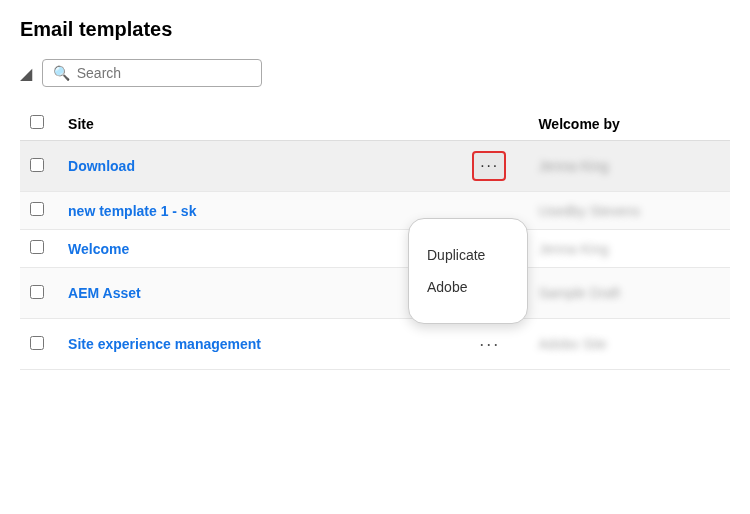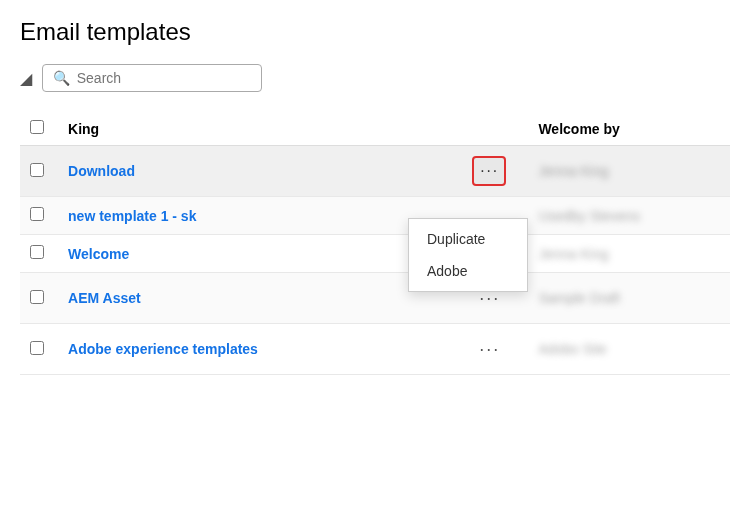--- a/index.html
+++ b/index.html
@@ -13,22 +13,22 @@
       overflow: hidden;
     }
     .page {
       background: #fff;
       width: 750px;
       height: 514px;
       padding: 18px 20px;
       position: relative;
     }
     .page-title {
-      font-size: 24px;
-      font-weight: 400;
+      font-size: 20px;
+      font-weight: 700;
       color: #000;
       margin-bottom: 18px;
     }
     .toolbar {
       display: flex;
       align-items: center;
       gap: 10px;
       margin-bottom: 20px;
     }
     .filter-icon {
@@ -138,25 +138,25 @@
       color: transparent;
       text-shadow: 0 0 7px rgba(0,0,0,0.35);
       user-select: none;
     }
     .dropdown-menu {
       position: absolute;
       top: 218px;
       left: 408px;
       background: #fff;
       border: 1px solid #ccc;
-      border-radius: 0;
+      border-radius: 16px;
       box-shadow: 0 4px 12px rgba(0,0,0,0.15);
       z-index: 100;
       min-width: 120px;
-      padding: 4px 0;
+      padding: 20px 0;
     }
     .dropdown-item {
       padding: 8px 18px;
       cursor: pointer;
       color: #333;
       font-size: 14px;
     }
     .header-row th:first-child {
       width: 30px;
     }
@@ -179,21 +179,21 @@
       <input class="search-input" type="text" placeholder="Search" style="">
     </div>
   </div>
 
   <table class="table">
     <thead>
       <tr class="header-row">
         <th class="cb-col">
           <input type="checkbox" style="">
         </th>
-        <th class="name-col">King</th>
+        <th class="name-col">Site</th>
         <th class="actions-col"></th>
         <th class="created-col">Welcome by</th>
       </tr>
     </thead>
     <tbody id="table-body">
     <tr>
           <td class="cb-col"><input type="checkbox" style=""></td>
           <td class="name-col"><a class="link-text">Download</a></td>
           <td class="actions-col"><div class="dots-btn active">···</div></td>
           <td class="created-col"><span class="blurred">Jenna King</span></td>
@@ -211,21 +211,21 @@
           <td class="created-col"><span class="blurred">Jenna King</span></td>
         </tr>
         <tr>
           <td class="cb-col"><input type="checkbox" style=""></td>
           <td class="name-col"><a class="link-text">AEM Asset</a></td>
           <td class="actions-col"><div class="dots-btn-plain">···</div></td>
           <td class="created-col"><span class="blurred">Sample Draft</span></td>
         </tr>
         <tr>
           <td class="cb-col"><input type="checkbox" style=""></td>
-          <td class="name-col"><a class="link-text">Adobe experience templates</a></td>
+          <td class="name-col"><a class="link-text">Site experience management</a></td>
           <td class="actions-col"><div class="dots-btn-plain">···</div></td>
           <td class="created-col"><span class="blurred">Adobo Site</span></td>
         </tr>
       </tbody>
   </table>
 
   <div class="dropdown-menu" id="dropdown-menu">
     <div class="dropdown-item">Duplicate</div>
     <div class="dropdown-item">Adobe</div>
   </div>

